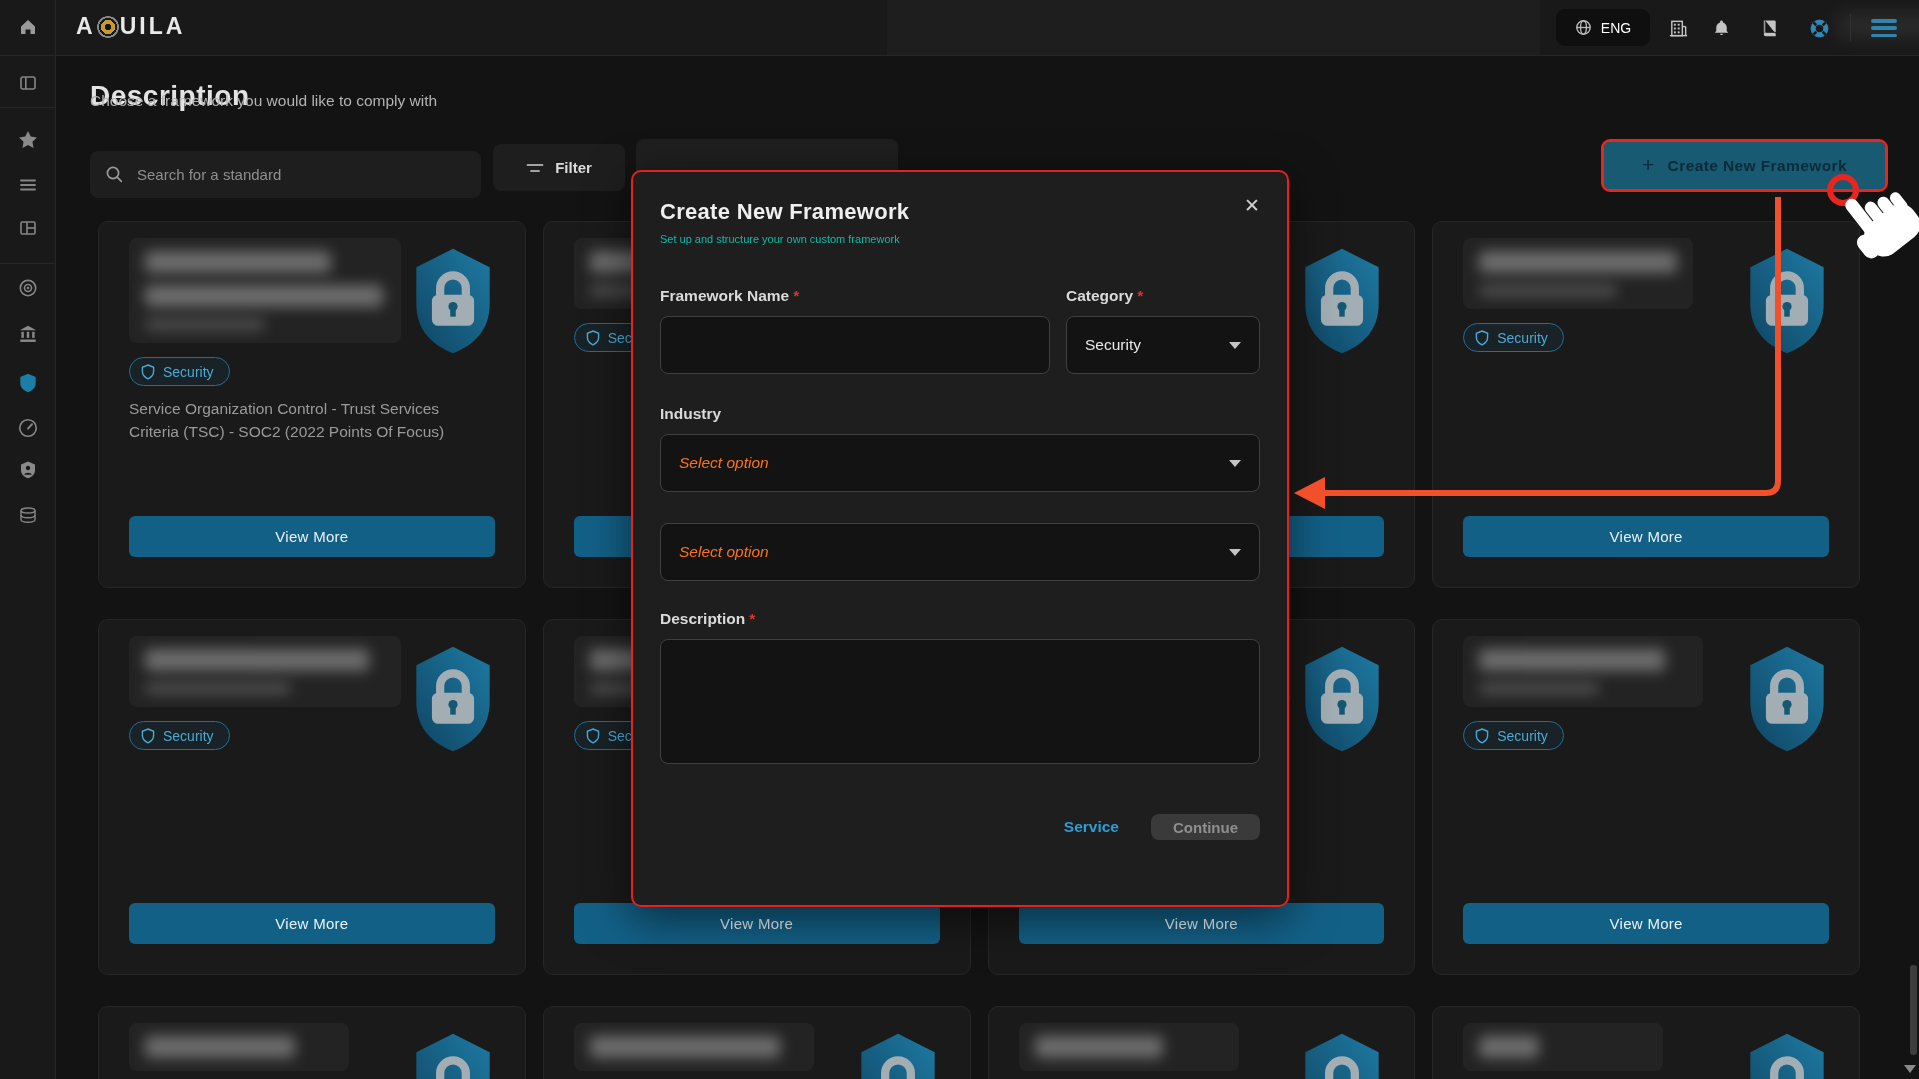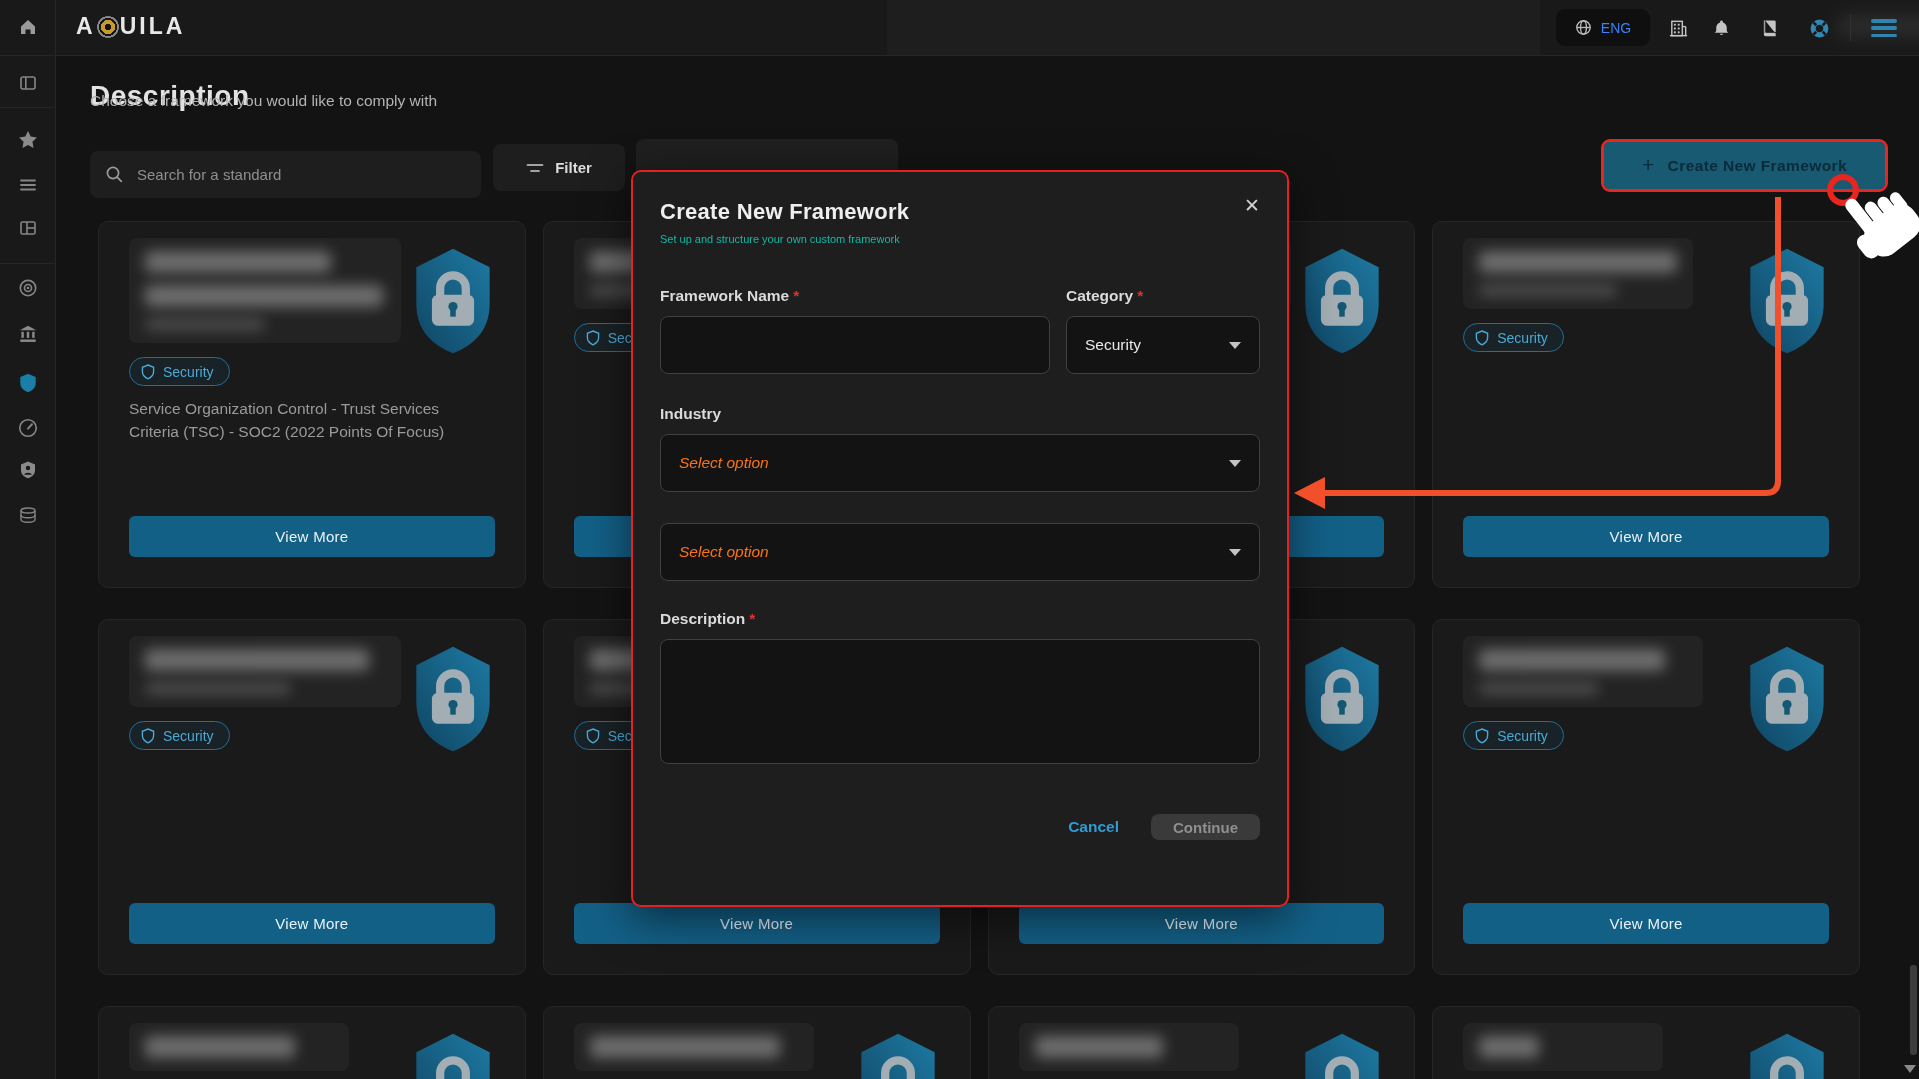--- a/index.html
+++ b/index.html
@@ -6,21 +6,21 @@
   body{width:1919px;height:1079px;overflow:hidden;font-family:"Liberation Sans",sans-serif;-webkit-font-smoothing:antialiased;}
   .app{position:relative;width:1919px;height:1079px;background:#131313;overflow:hidden;}
 
   
   .topbar{position:absolute;left:0;top:0;width:1919px;height:55px;background:#191919;border-bottom:1px solid #262626;z-index:3;}
   .logo{position:absolute;left:76px;top:13px;display:flex;align-items:center;font-size:23px;font-weight:bold;color:#e8e8e8;letter-spacing:3px;}
   .logo .qmark{display:inline-block;width:22px;height:22px;border-radius:50%;margin:0 1px;background:radial-gradient(circle at 50% 50%, #15130d 0 3px, #c79a2a 3px 7px, #151515 7px 9px, #8a8a8a 9px 11px, transparent 11px);}
   .tb-blurpanel{position:absolute;left:887px;top:0;width:653px;height:55px;background:#1e1e1e;}
   .tb-blob{position:absolute;border-radius:6px;filter:blur(9px);}
   .tb-blob.gray{left:950px;top:14px;width:180px;height:24px;background:#3a3a3a;opacity:.55;}
-  .lang-pill{position:absolute;left:1556px;top:9px;width:94px;height:37px;background:#0f0f0f;border-radius:9px;display:flex;align-items:center;justify-content:center;gap:9px;color:#3b82f6;font-size:14px;cursor:pointer;}
+  .lang-pill{position:absolute;left:1556px;top:9px;width:94px;height:37px;background:#0f0f0f;border-radius:9px;display:flex;align-items:center;justify-content:center;gap:9px;color:#ffffff;font-size:14px;cursor:pointer;}
   .tb-ic{position:absolute;top:16px;width:24px;height:24px;display:flex;align-items:center;justify-content:center;cursor:pointer;}
   .tb-sep{position:absolute;left:1850px;top:14px;width:1px;height:27px;background:#303030;}
   .burger{position:absolute;left:1871px;top:19px;width:26px;height:18px;display:flex;flex-direction:column;justify-content:space-between;cursor:pointer;}
   .burger div{height:3.5px;border-radius:2px;background:#2e86ae;}
 
   
   .sidebar{position:absolute;left:0;top:0;width:55px;height:1079px;background:#191919;border-right:1px solid #262626;z-index:4;}
   .sb-ic{position:absolute;left:50%;transform:translate(-50%,-50%);width:22px;height:22px;display:flex;align-items:center;justify-content:center;cursor:pointer;}
   .sb-div{position:absolute;left:0;width:55px;height:1px;background:#262626;}
 
@@ -573,21 +573,21 @@
         <span class="caret"></span>
       </div>
     </div>
 
     <div class="m-group gdesc">
       <div class="m-label"><span>Description</span><span class="req">*</span></div>
       <textarea class="m-textarea" style=""></textarea>
     </div>
 
     <div class="m-footer">
-      <button class="cancel">Cancel</button>
+      <button class="cancel">Service</button>
       <button class="continue" disabled="">Continue</button>
     </div>
   </section>
 
   <svg class="anno" width="1919" height="1079" viewBox="0 0 1919 1079">
     <path d="M1778,197 L1778,481 Q1778,493 1766,493 L1324,493" fill="none" stroke="#f1502b" stroke-width="6"></path>
     <polygon points="1294,493 1325,477 1325,509" fill="#f1502b"></polygon>
     <circle cx="1843" cy="190" r="13" fill="none" stroke="#e8251f" stroke-width="6"></circle>
     <g fill="#ffffff" transform="translate(1872,232) rotate(-38)">
       <rect x="-6" y="-40" width="13" height="44" rx="6.5"></rect>

